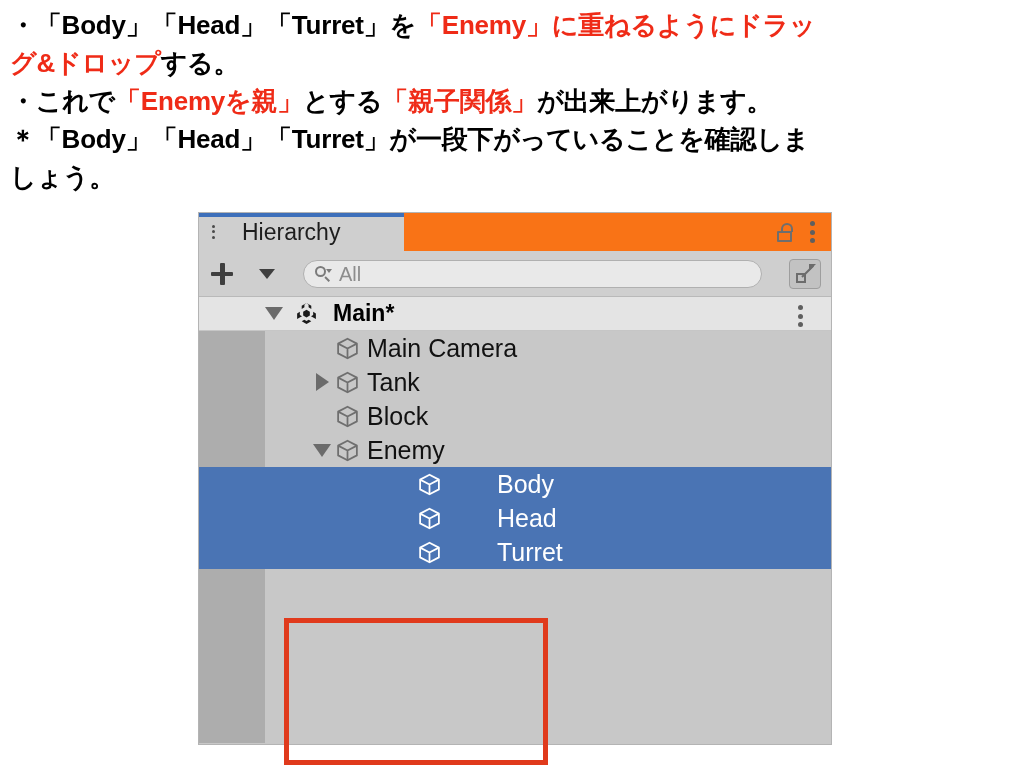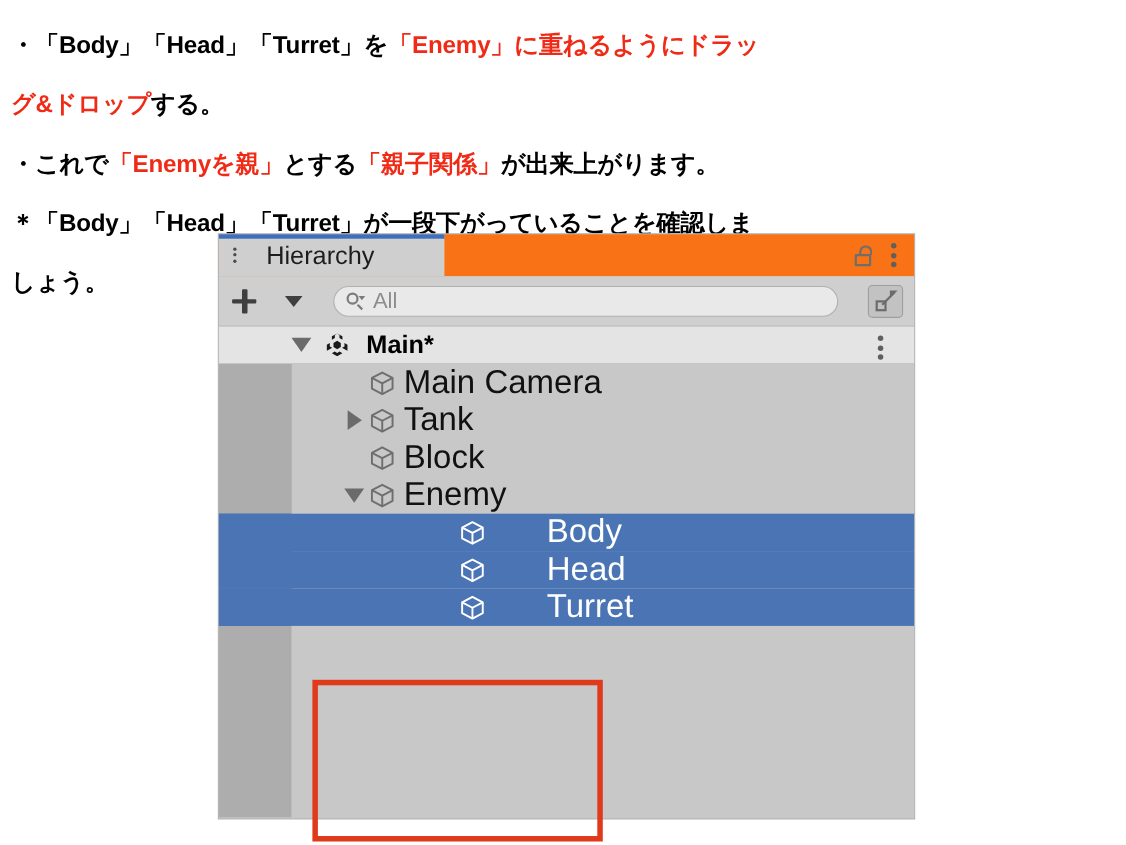--- a/index.html
+++ b/index.html
@@ -11,27 +11,26 @@
   }
   #root { position: relative; width: 1024px; height: 768px; }
 
   
   .instructions {
     position: absolute;
     left: 10px; top: 6px;
     width: 1010px;
   }
   .ins-line {
-    font-size: 22px;
+    font-size: 26px;
     font-weight: bold;
     line-height: 38px;
     color: #000000;
     white-space: pre;
     letter-spacing: -0.2px;
-    margin-top: 16px;
   }
   .hl { color: #ef2b17; }
 
   
   .panel {
     position: absolute;
     left: 199px; top: 213px;
     width: 632px; height: 531px;
     background: #c8c8c8;
     box-shadow: 0 0 0 1px #b4b4b4;
@@ -246,21 +245,21 @@
     width: 0; height: 0;
     border-left: 9px solid transparent;
     border-right: 9px solid transparent;
     border-top: 13px solid #6b6b6b;
   }
   .cube {
     width: 25px; height: 25px; flex: none; position: relative; margin-right: 7px;
   }
   .cube svg { display: block; }
   .go-name {
-    font-size: 30px; color: #111; line-height: 1; white-space: nowrap;
+    font-size: 25px; color: #111; line-height: 1; white-space: nowrap;
   }
   .row.sel .go-name { color: #ffffff; }
 
   .indent-1 { padding-left: 44px; }
   .indent-2 { padding-left: 78px; gap: 48px; }
 
   
   .redbox {
     position: absolute;
     left: 85px; top: 287px;

